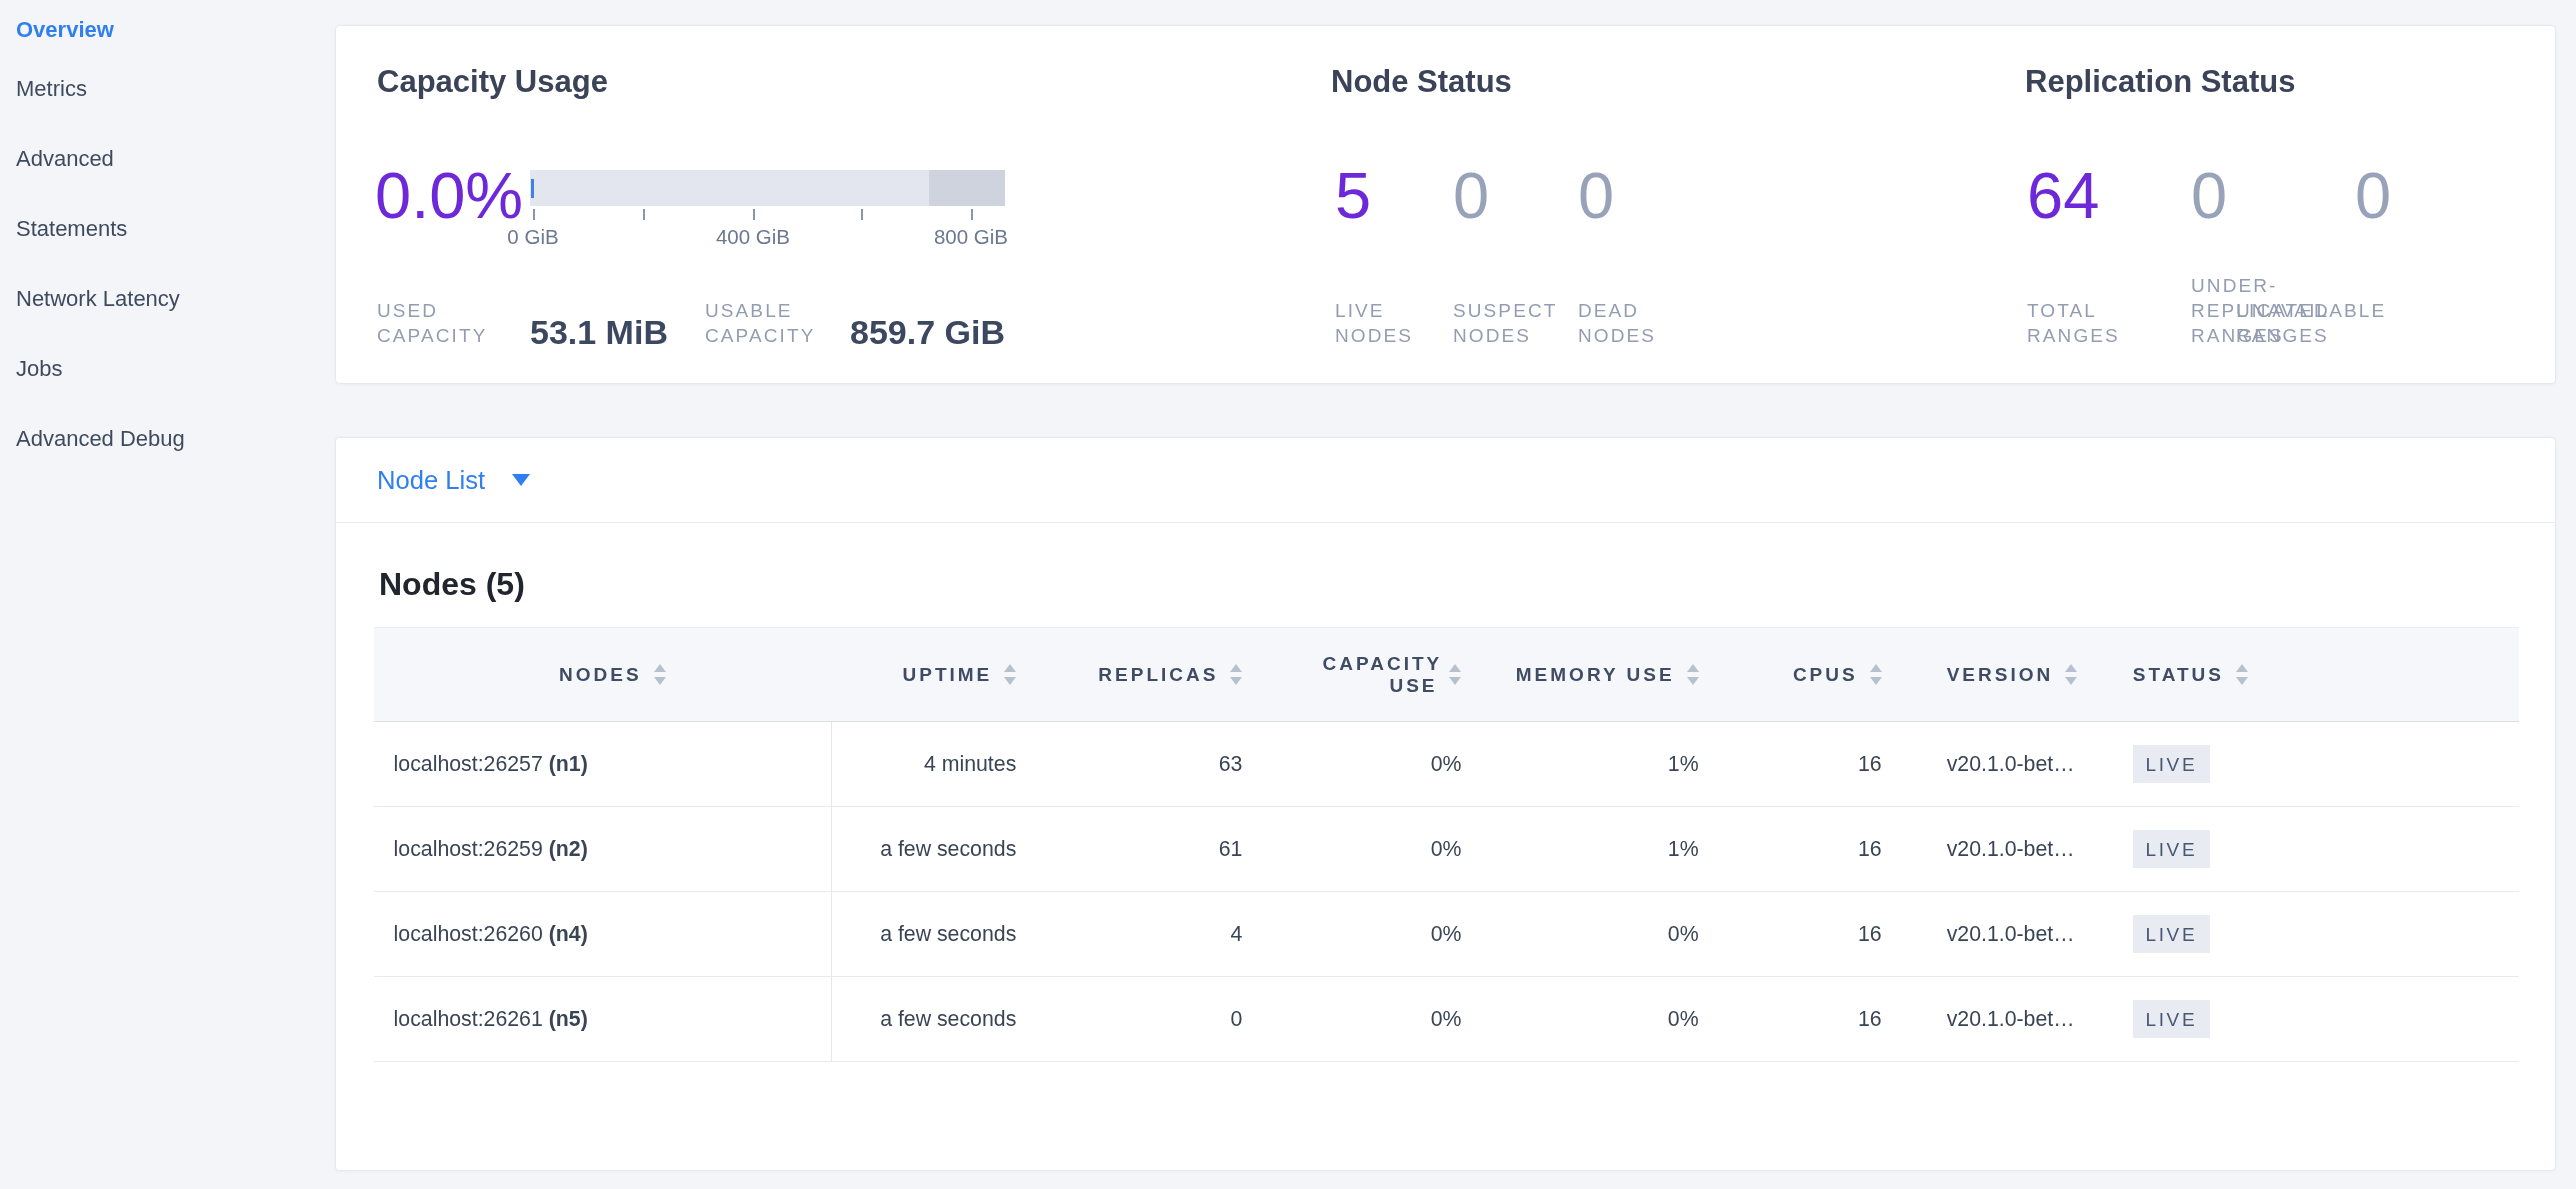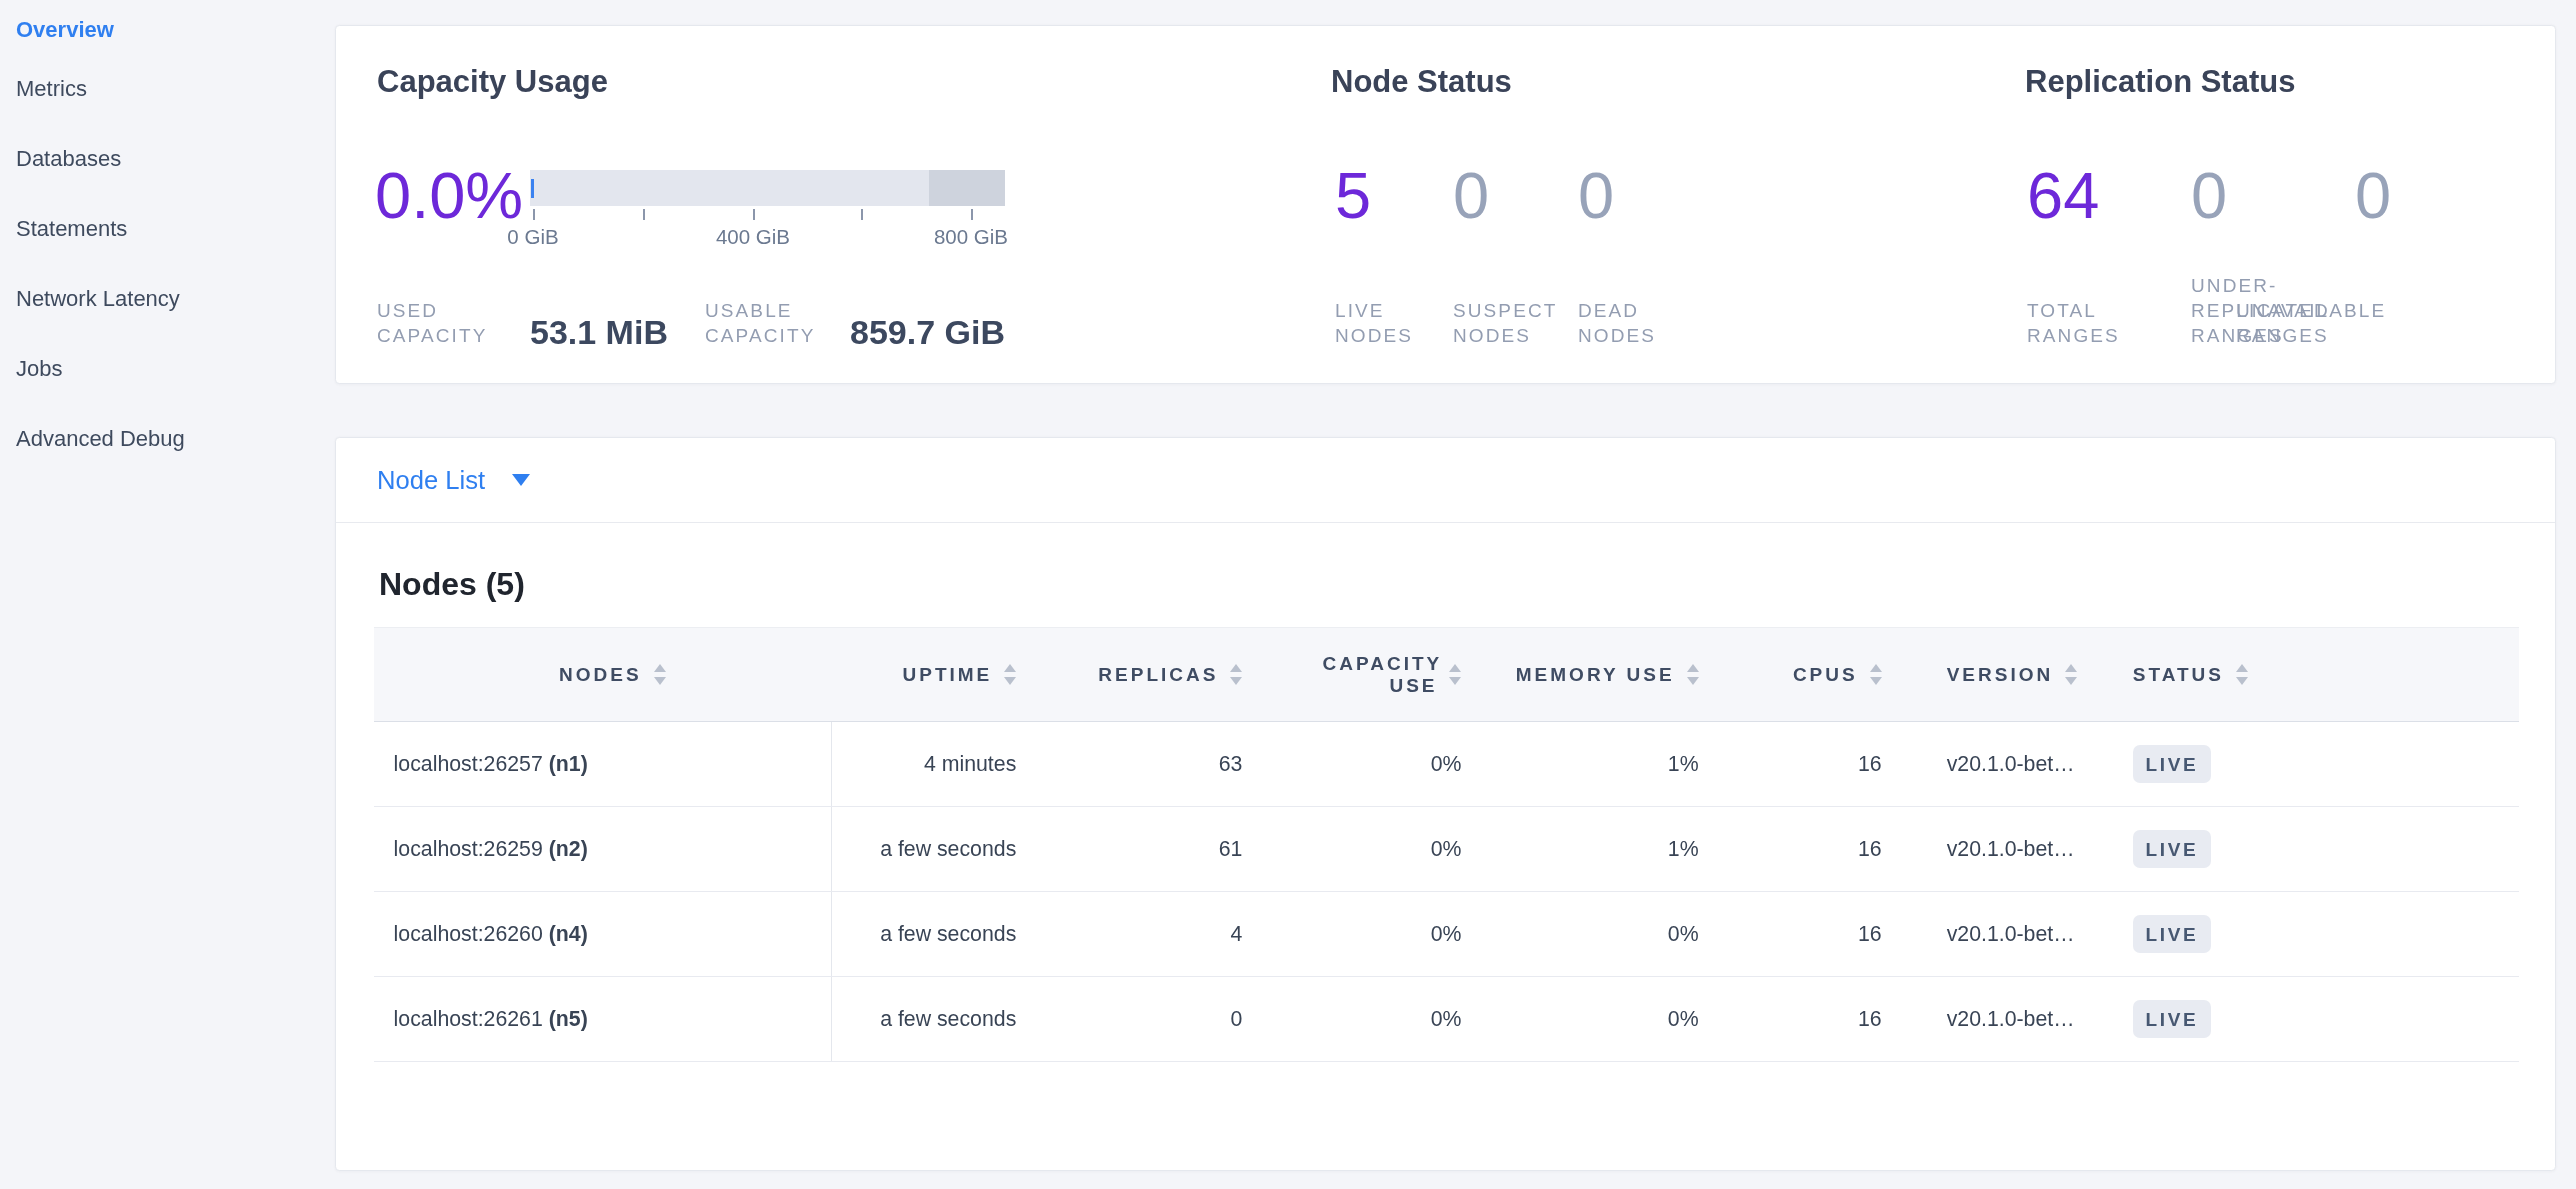--- a/index.html
+++ b/index.html
@@ -59,30 +59,30 @@
   th.c-left8 .hwrap{padding-left:0;justify-content:flex-start}
   .sort{display:inline-flex;flex-direction:column;flex:none;cursor:pointer}
   .sort .tu{width:0;height:0;border-left:6.8px solid transparent;border-right:6.8px solid transparent;border-bottom:8.5px solid #b9c0cd;display:block}
   .sort .td{width:0;height:0;border-left:6.8px solid transparent;border-right:6.8px solid transparent;border-top:8.5px solid #b9c0cd;display:block;margin-top:4.3px}
 
   tbody td{height:84px;border-bottom:1.7px solid #e8eaf0;font-size:21.3px;color:#394455;vertical-align:middle;padding:0}
   tbody td.c-first{border-right:1.7px solid #e4e7ed;padding-left:19.6px}
   tbody td.c-num{text-align:right;padding-right:17px}
   tbody td.c-left7{padding-left:48px}
   .node-id{font-weight:bold}
-  .badge{display:inline-block;background:#e8ebf2;color:#475872;font-size:19px;font-weight:bold;
-    letter-spacing:2.6px;padding:9.4px 12.8px;border-radius:7px;line-height:1}
+  .badge{display:inline-block;background:#e8ebf2;color:#475872;font-size:19px;font-weight:normal;
+    letter-spacing:2.6px;padding:9.4px 12.8px;border-radius:0;line-height:1}
 </style>
 </head>
 <body>
 
 <div class="sidebar">
   <div class="nav-item active">Overview</div>
   <div class="nav-item">Metrics</div>
-  <div class="nav-item">Databases</div>
+  <div class="nav-item">Advanced</div>
   <div class="nav-item">Statements</div>
   <div class="nav-item">Network Latency</div>
   <div class="nav-item">Jobs</div>
   <div class="nav-item">Advanced Debug</div>
 </div>
 
 <div class="main">
 
   <div class="card summary">
 

